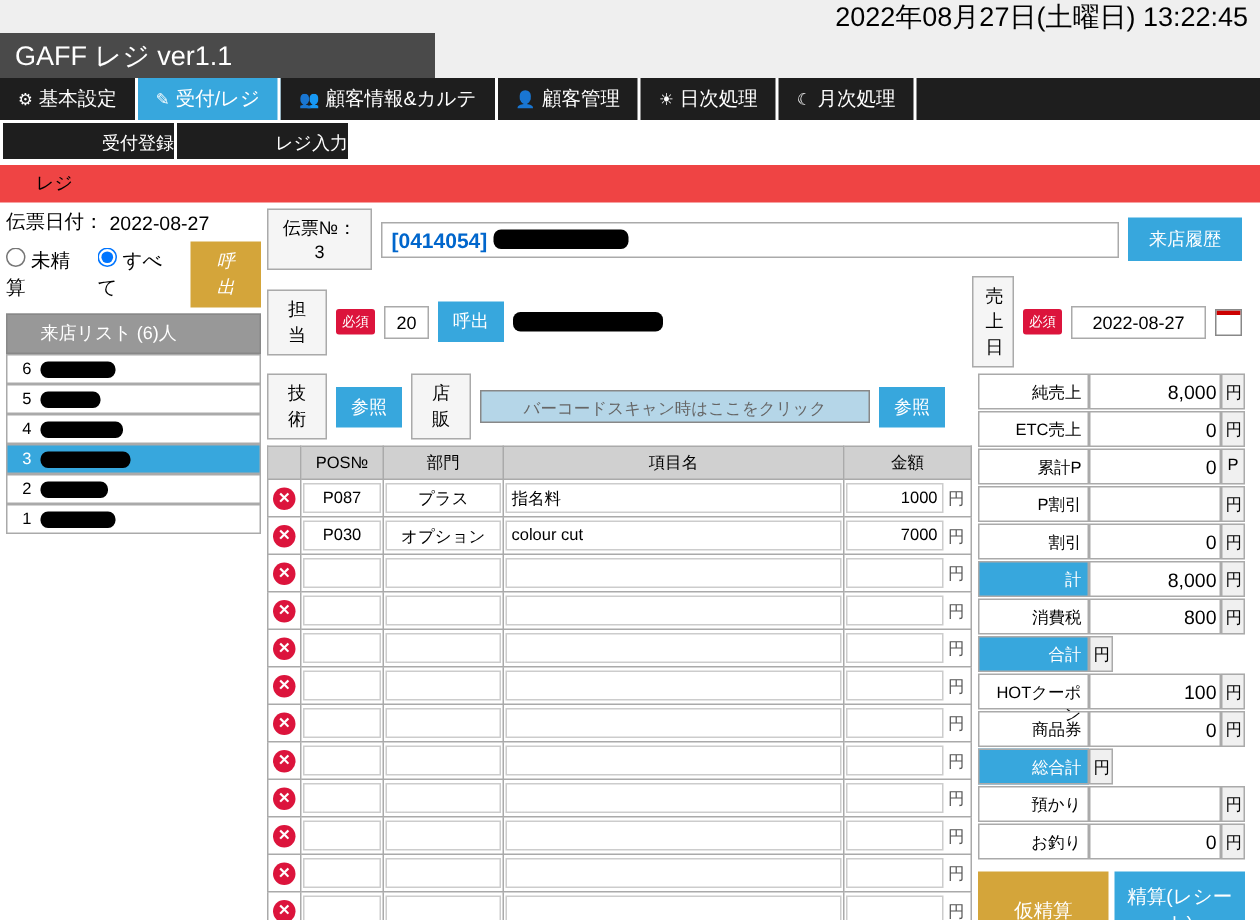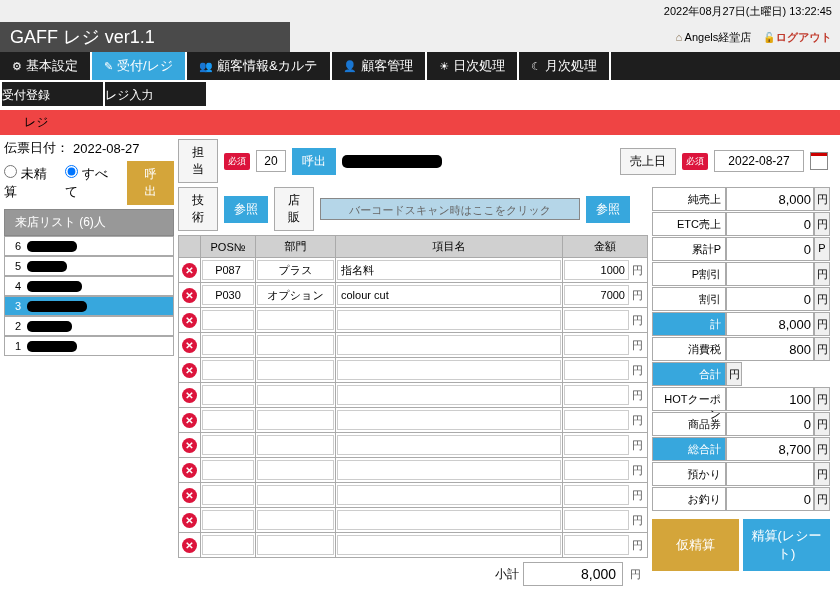--- a/index.html
+++ b/index.html
@@ -1,42 +1,42 @@
 <!DOCTYPE html>
 <html><head>
 <meta charset="utf-8">
 <style>
 * { box-sizing: border-box; margin: 0; padding: 0; font-family: "MS PGothic", sans-serif; }
 body { font-size: 12px; background: #fff; width: 840px; }
 .top-bar { height: 22px; display: flex; align-items: center; justify-content: space-between; padding: 0 8px; background: #efefef; }
 .app-title { background: #4a4a4a; color: #fff; font-size: 18px; padding: 3px 10px; width: 290px; }
-.top-right { display: flex; align-items: center; gap: 12px; font-size: 11px; }
+.top-right { display: flex; align-items: center; gap: 12px; font-size: 18px; }
 .logout { color: #c0392b; font-weight: bold; }
 .nav1 { display: flex; background: #1e1e1e; height: 28px; }
 .nav1 .tab { color: #fff; padding: 6px 12px; font-size: 13px; border-right: 2px solid #fff; display: flex; align-items: center; gap: 4px; }
 .nav1 .tab.active { background: #37a7dd; }
 .nav1 .icon { font-size: 11px; }
 .nav2 { display: flex; background: #fff; height: 26px; padding-top: 2px; padding-left: 2px; gap: 2px; }
-.nav2 .sub { background: #1e1e1e; color: #fff; padding: 5px 0; font-size: 12px; width: 101px; text-align: left; }
+.nav2 .sub { background: #1e1e1e; color: #fff; padding: 5px 0; font-size: 12px; width: 114px; text-align: right; }
 .crumb { background: #ef4444; padding: 4px 24px; font-size: 12px; margin-top: 4px; }
 .main { display: flex; gap: 4px; padding: 4px; }
 .left-col { width: 170px; }
 .right-col { width: 650px; }
 .date-row { display: flex; align-items: center; gap: 4px; margin-bottom: 4px; font-size: 13px; }
 .radio-row { display: flex; align-items: center; gap: 6px; margin-bottom: 4px; font-size: 13px; }
-.box-hdr { background: #989898; color: #fff; padding: 4px 10px; border: 1px solid #888; font-size: 12px; }
+.box-hdr { background: #989898; color: #fff; padding: 4px 22px; border: 1px solid #888; font-size: 12px; }
 .visit-item { border: 1px solid #aaa; height: 20px; display: flex; align-items: center; font-size: 11px; }
 .visit-item .num { width: 20px; text-align: right; padding-right: 4px; }
 .visit-item .redacted { background: #000; height: 11px; margin-left: 2px; border-radius: 5px; }
 .visit-item.sel { background: #37a7dd; color: #fff; }
 .row { display: flex; align-items: center; gap: 6px; margin-bottom: 4px; }
 .lbl { border: 1px solid #aaa; padding: 4px 8px; background: #f5f5f5; font-size: 12px; width: 60px; text-align: center; }
 .req { background: #dc143c; color: #fff; font-size: 9px; padding: 2px 4px; border-radius: 2px; text-align: center; }
 .btn { background: #37a7dd; color: #fff; border: none; padding: 5px 10px; font-size: 12px; cursor: pointer; }
-.btn.other { background: #d4a53a; }
+.btn.other { background: #d4a53a; font-style: italic; }
 .inp { border: 1px solid #aaa; padding: 3px 5px; font-size: 12px; height: 22px; }
 .cust-id { color: #0066cc; font-weight: bold; font-size: 14px; }
 .redact-inline { background: #000; display: inline-block; height: 13px; vertical-align: middle; border-radius: 5px; }
 .barcode-area { background: #b5d6e8; border: 1px solid #888; padding: 4px; font-size: 11px; text-align: center; width: 260px; color: #666; height: 22px; }
 .line-table { border-collapse: collapse; width: 470px; }
 .line-table th { background: #d0d0d0; border: 1px solid #aaa; padding: 3px; font-size: 11px; font-weight: normal; }
 .line-table td { border: 1px solid #aaa; padding: 1px; height: 25px; }
 .line-table td.del { width: 22px; text-align: center; }
 .del-btn { background: #dc143c; color: #fff; border-radius: 50%; width: 15px; height: 15px; display: inline-flex; align-items: center; justify-content: center; font-size: 10px; font-weight: bold; cursor: pointer; }
 .line-table input { border: 1px solid #ccc; width: 100%; padding: 3px; font-size: 11px; }
@@ -65,24 +65,20 @@
 
 <div class="top-bar">
   <span></span>
   <div class="top-right">
     <span>2022年08月27日(土曜日) 13:22:45</span>
   </div>
 </div>
 <div style="display:flex;align-items:center;background:#efefef;">
   <div class="app-title">GAFF レジ ver1.1</div>
   <div style="flex:1"></div>
-  <div class="top-right" style="padding:2px 8px;">
-    <span><span class="house-icon"></span> <span>Angels経堂店</span></span>
-    <span class="logout"><span class="lock-icon"></span><span>ログアウト</span></span>
-  </div>
 </div>
 
 <div class="nav1" id="nav1">
     <div class="tab"><span class="icon">⚙</span>基本設定</div>
     <div class="tab active"><span class="icon">✎</span>受付/レジ</div>
     <div class="tab"><span class="icon">👥</span>顧客情報&amp;カルテ</div>
     <div class="tab"><span class="icon">👤</span>顧客管理</div>
     <div class="tab"><span class="icon">☀</span>日次処理</div>
     <div class="tab"><span class="icon">☾</span>月次処理</div>
   </div>
@@ -126,29 +122,37 @@
           <span class="redacted" style="width:45px"></span>
         </div>
         <div class="visit-item">
           <span class="num">1</span>
           <span class="redacted" style="width:50px"></span>
         </div>
       </div>
   </div>
 
   <div class="right-col">
+    <div class="row">
+      <div class="lbl" style="width:70px"><span>伝票№：</span><span>3</span></div>
+      <div style="border:1px solid #aaa;padding:3px 6px;flex:1;display:flex;align-items:center;gap:4px">
+        <span class="cust-id">[0414054]</span>
+        <span class="redact-inline" style="width:90px"></span>
+      </div>
+      <button class="btn" style="padding:6px 14px">来店履歴</button>
+    </div>
 
     <div class="row">
       <div class="lbl" style="width:40px">担当</div>
       <span class="req">必須</span>
       <input class="inp" style="width: 30px; text-align: center;" value="20">
       <button class="btn">呼出</button>
       <span class="redact-inline" style="width:100px"></span>
       <div style="flex:1"></div>
-      <div class="lbl" style="width:56px">売上日</div>
+      <div class="lbl" style="width:28px">売上日</div>
       <span class="req">必須</span>
       <input class="inp" style="width: 90px; text-align: center;" value="2022-08-27">
       <span class="cal-icon"></span>
     </div>
 
     <div style="display:flex;gap:4px;">
       <div style="width:470px">
         <div class="row">
           <div class="lbl" style="width:40px">技術</div>
           <button class="btn">参照</button>
@@ -366,21 +370,20 @@
               <div class="tv"><input value="100" style=""></div>
               <div class="tu">円</div>
             </div>
             <div class="tot-row">
               <div class="tl">商品券</div>
               <div class="tv"><input value="0" style=""></div>
               <div class="tu">円</div>
             </div>
             <div class="tot-row">
               <div class="tl hi">総合計</div>
-              <div class="tv">8,700</div>
               <div class="tu">円</div>
             </div>
             <div class="tot-row">
               <div class="tl">預かり</div>
               <div class="tv"><input value="" style=""></div>
               <div class="tu">円</div>
             </div>
             <div class="tot-row">
               <div class="tl">お釣り</div>
               <div class="tv">0</div>

